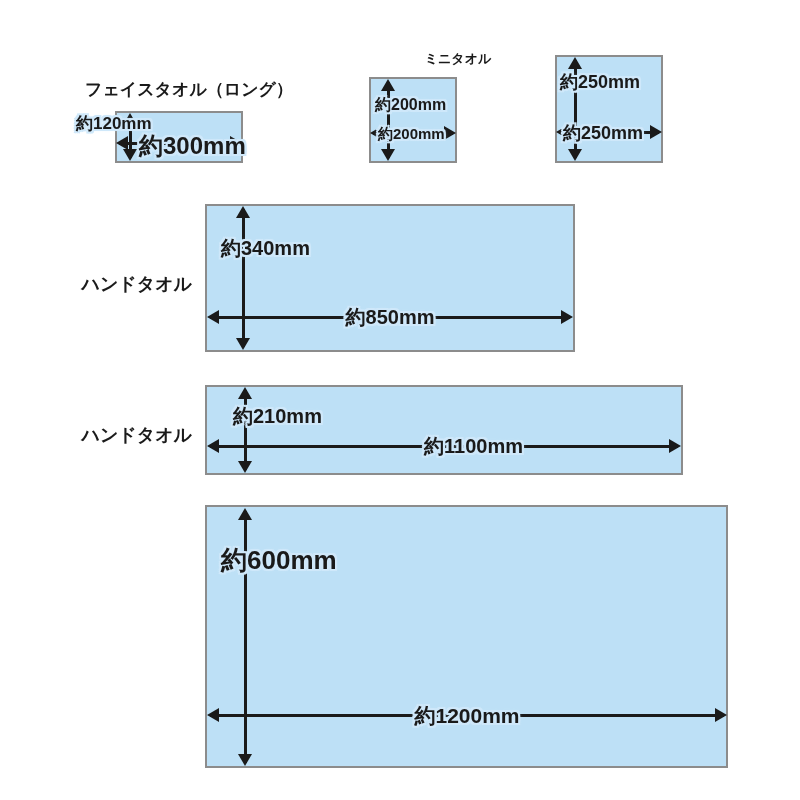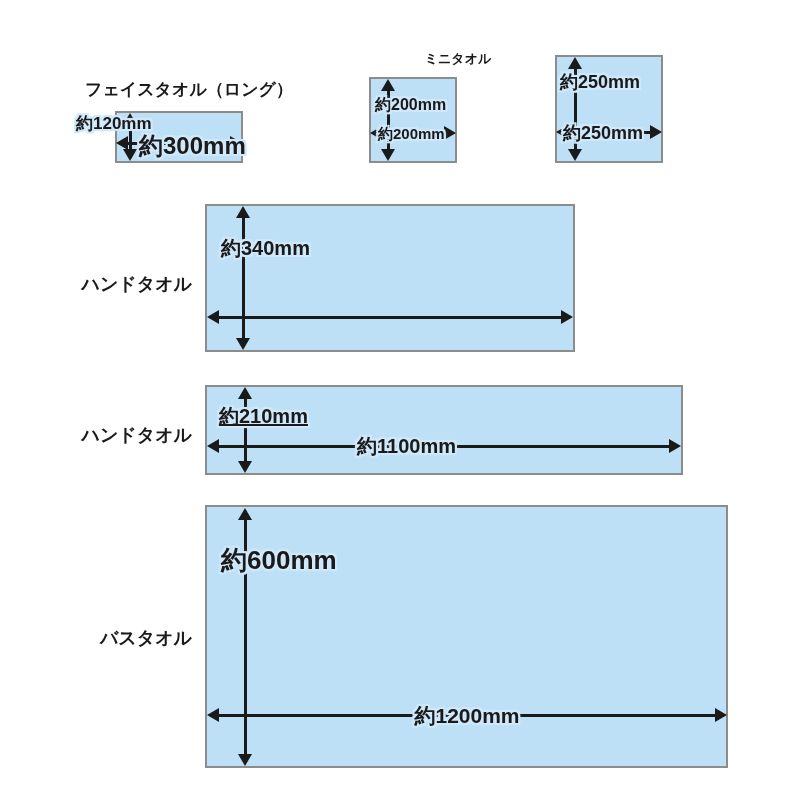--- a/index.html
+++ b/index.html
@@ -65,22 +65,22 @@
   #fa-varr{left:236px;top:206px;height:144px;}
   #fa-harr{left:207px;top:310px;width:366px;}
   #fa-dimh{left:221px;top:238px;font-size:20px;}
   #fa-dimw{left:307px;top:307px;width:166px;text-align:center;font-size:20px;}
 
   
   #mu-label{left:40px;top:423px;width:152px;}
   #mu-rect{left:205px;top:385px;width:478px;height:90px;}
   #mu-varr{left:238px;top:387px;height:86px;}
   #mu-harr{left:207px;top:439px;width:474px;}
-  #mu-dimh{left:219px;top:406px;font-size:20px;text-decoration:underline;}
-  #mu-dimw{left:357px;top:436px;width:166px;text-align:left;font-size:20px;}
+  #mu-dimh{left:233px;top:406px;font-size:20px;}
+  #mu-dimw{left:357px;top:436px;width:166px;text-align:right;font-size:20px;}
 
   
   #ba-label{left:40px;top:626px;width:152px;}
   #ba-rect{left:205px;top:505px;width:523px;height:263px;}
   #ba-varr{left:238px;top:508px;height:258px;}
   #ba-harr{left:207px;top:708px;width:520px;}
   #ba-dimh{left:221px;top:547px;font-size:26px;}
   #ba-dimw{left:384px;top:705px;width:166px;text-align:center;font-size:21px;}
 </style>
 </head>
@@ -138,37 +138,37 @@
       <i class="ht"></i>
       <i class="ln"></i>
       <i class="hb"></i>
     </div>
   <div class="arr arr-h" id="fa-harr">
       <i class="hl"></i>
       <i class="ln"></i>
       <i class="hr"></i>
     </div>
   <div class="dim" id="fa-dimh">約340mm</div>
+  <div class="dim" id="fa-dimw">約850mm</div>
 
   <div class="side-label" id="mu-label">ハンドタオル</div>
   <div class="rect" id="mu-rect"></div>
   <div class="arr arr-v" id="mu-varr">
       <i class="ht"></i>
       <i class="ln"></i>
       <i class="hb"></i>
     </div>
   <div class="arr arr-h" id="mu-harr">
       <i class="hl"></i>
       <i class="ln"></i>
       <i class="hr"></i>
     </div>
   <div class="dim" id="mu-dimh">約210mm</div>
   <div class="dim" id="mu-dimw">約1100mm</div>
 
-  <div class="side-label" id="ba-label">バスタオル</div>
   <div class="rect" id="ba-rect"></div>
   <div class="arr arr-v" id="ba-varr">
       <i class="ht"></i>
       <i class="ln"></i>
       <i class="hb"></i>
     </div>
   <div class="arr arr-h" id="ba-harr">
       <i class="hl"></i>
       <i class="ln"></i>
       <i class="hr"></i>

